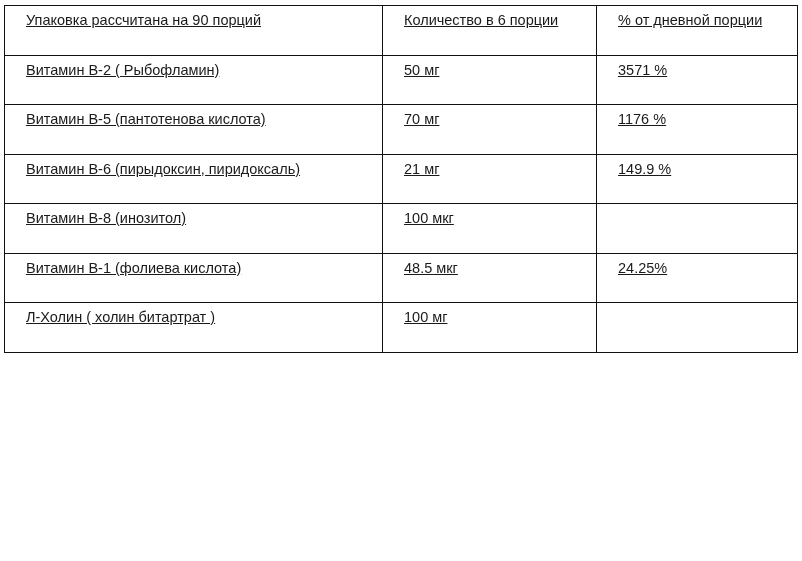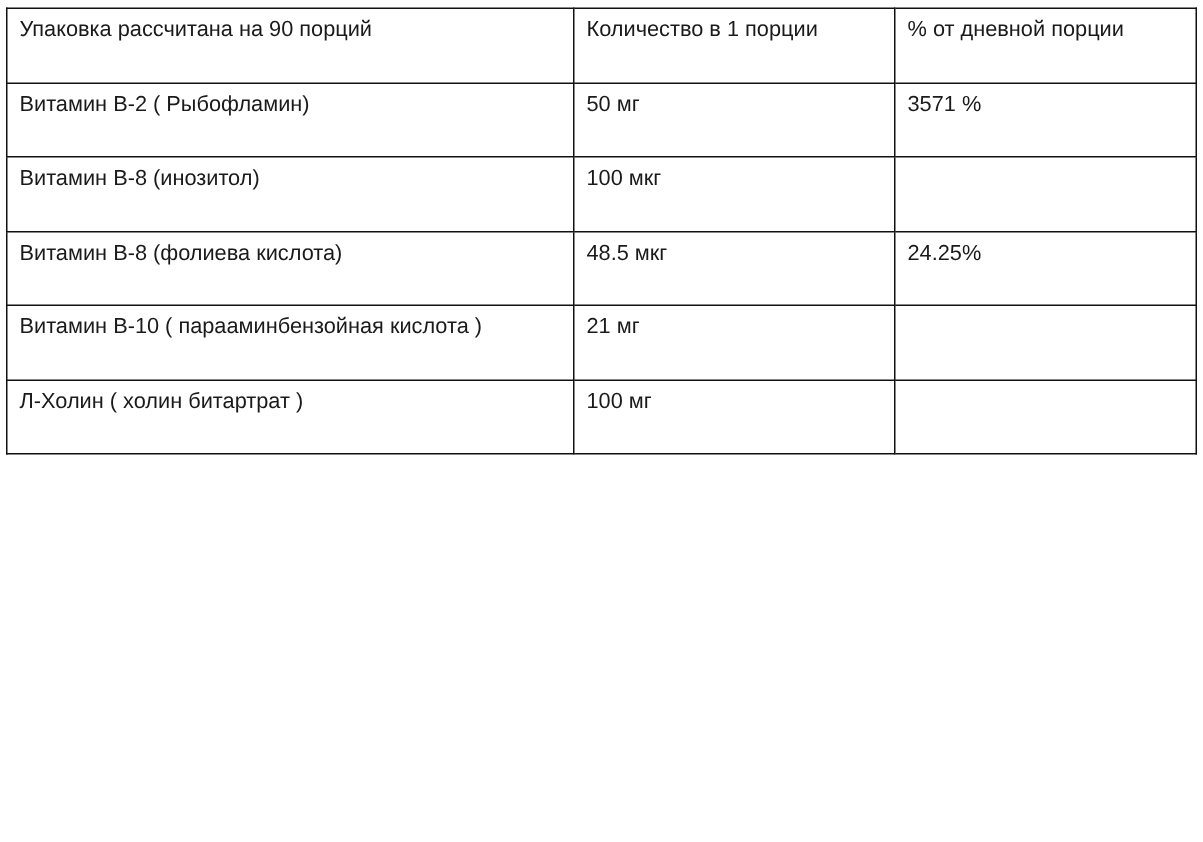--- a/index.html
+++ b/index.html
@@ -19,66 +19,72 @@
     position: absolute;
     left: 4px;
     top: 5px;
     width: 793px;
     border-collapse: collapse;
     table-layout: fixed;
   }
   .doc-table td {
     border: 1.5px solid #111111;
     height: 42.5px;
-    padding: 0 0 0 8px;
+    padding: 0 0 0 21px;
     vertical-align: top;
     font-size: 14.5px;
     line-height: 16px;
     padding-top: 6px;
     white-space: nowrap;
     overflow: hidden;
+    text-decoration: underline;
   }
   .doc-table col.c1 { width: 378px; }
   .doc-table col.c2 { width: 214px; }
   .doc-table col.c3 { width: 201px; }
 </style>
 </head>
 <body>
 
 <table class="doc-table">
   <colgroup>
     <col class="c1">
       <col class="c2">
       <col class="c3">
   </colgroup>
   <tbody>
     <tr>
       <td>Упаковка рассчитана на 90 порций</td>
-      <td>Количество в 1 порции</td>
+      <td>Количество в 6 порции</td>
       <td>% от дневной порции</td>
     </tr>
     <tr>
       <td>Витамин В-2 ( Рыбофламин)</td>
       <td>50 мг</td>
       <td>3571 %</td>
     </tr>
     <tr>
+      <td>Витамин В-5 (пантотенова кислота)</td>
+      <td>70 мг</td>
+      <td>1176 %</td>
+    </tr>
+    <tr>
+      <td>Витамин В-6 (пирыдоксин, пиридоксаль)</td>
+      <td>21 мг</td>
+      <td>149.9 %</td>
+    </tr>
+    <tr>
       <td>Витамин В-8 (инозитол)</td>
       <td>100 мкг</td>
       <td></td>
     </tr>
     <tr>
-      <td>Витамин В-8 (фолиева кислота)</td>
+      <td>Витамин В-1 (фолиева кислота)</td>
       <td>48.5 мкг</td>
       <td>24.25%</td>
-    </tr>
-    <tr>
-      <td>Витамин В-10 ( парааминбензойная кислота )</td>
-      <td>21 мг</td>
-      <td></td>
     </tr>
     <tr>
       <td>Л-Холин ( холин битартрат )</td>
       <td>100 мг</td>
       <td></td>
     </tr>
   </tbody>
 </table>
 
 </body></html>

